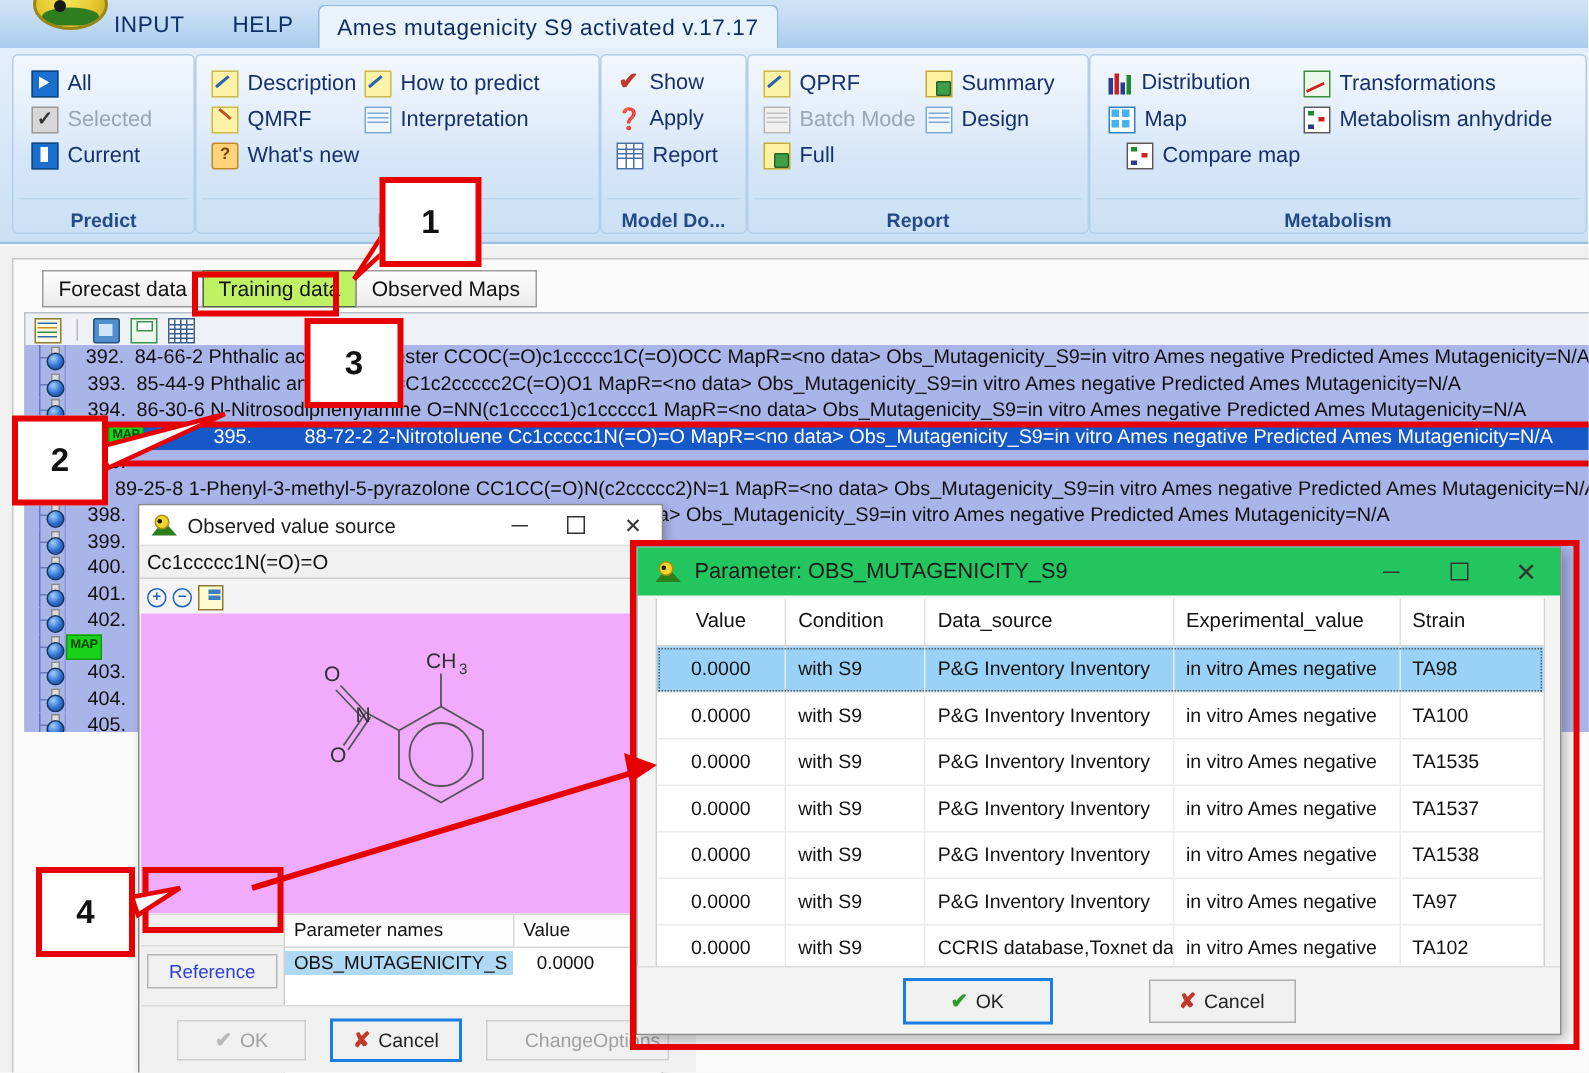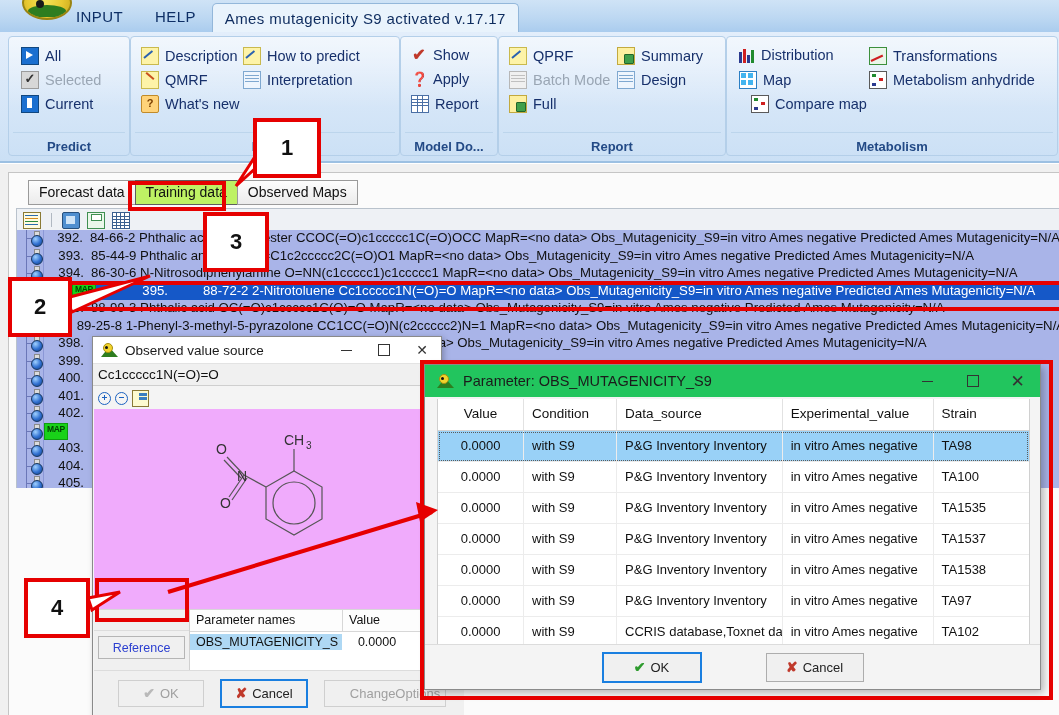--- a/index.html
+++ b/index.html
@@ -451,21 +451,20 @@
         <span class="lnum">395.</span>
         <span class="ltxt">88-72-2 2-Nitrotoluene Cc1ccccc1N(=O)=O  MapR=&lt;no data&gt; Obs_Mutagenicity_S9=in vitro Ames negative Predicted Ames Mutagenicity=N/A</span>
       </div>
       <div class="lrow">
         <span class="gutter">
             <span class="treeline"></span>
             <span class="tick"></span>
             <span class="bulb"></span>
           </span>
         <span class="lnum">396.</span>
-        <span class="ltxt">88-99-3 Phthalic acid OC(=O)c1ccccc1C(O)=O  MapR=&lt;no data&gt; Obs_Mutagenicity_S9=in vitro Ames negative Predicted Ames Mutagenicity=N/A</span>
       </div>
       <div class="lrow">
         <span class="gutter">
             <span class="treeline"></span>
             <span class="tick"></span>
             <span class="bulb"></span>
           </span>
         <span class="lnum">397.</span>
         <span class="ltxt">89-25-8 1-Phenyl-3-methyl-5-pyrazolone CC1CC(=O)N(c2ccccc2)N=1  MapR=&lt;no data&gt; Obs_Mutagenicity_S9=in vitro Ames negative Predicted Ames Mutagenicity=N/A</span>
       </div>

